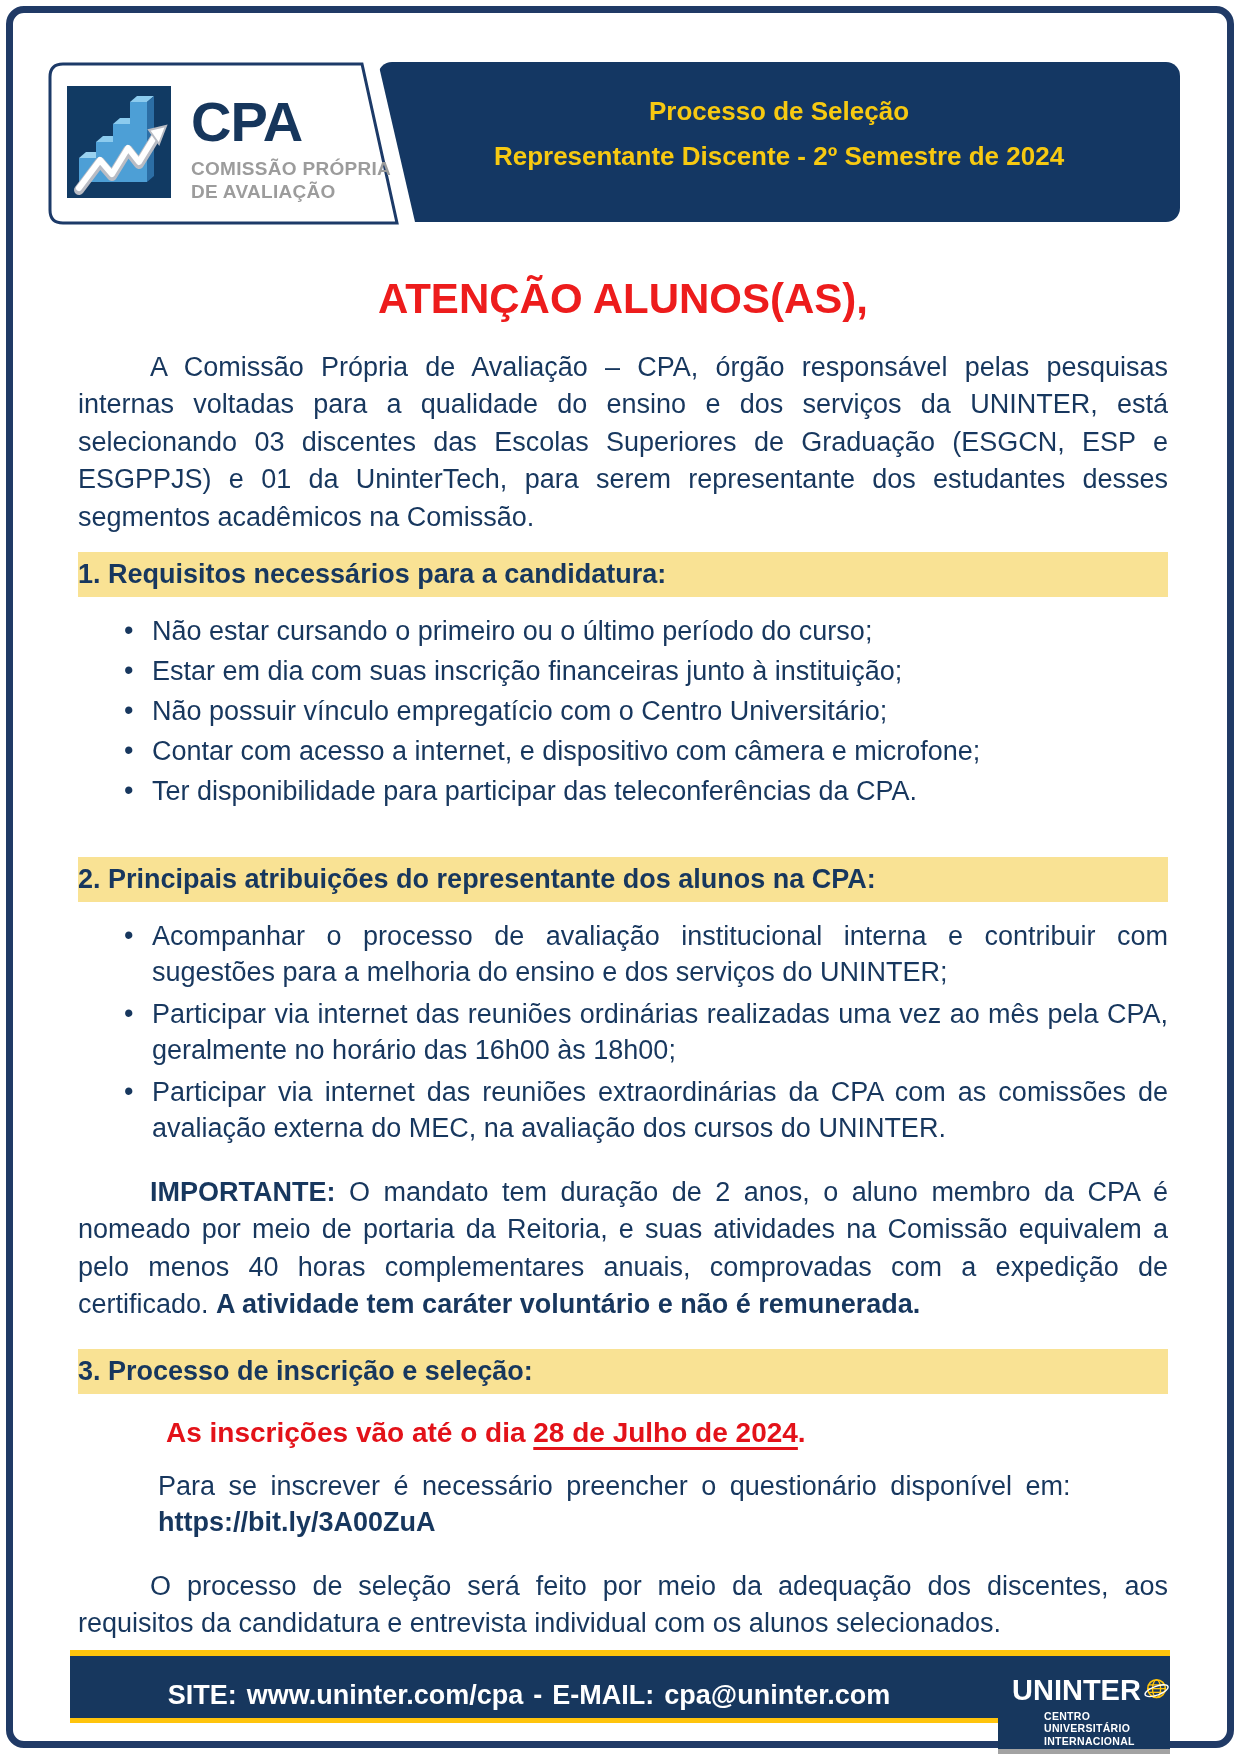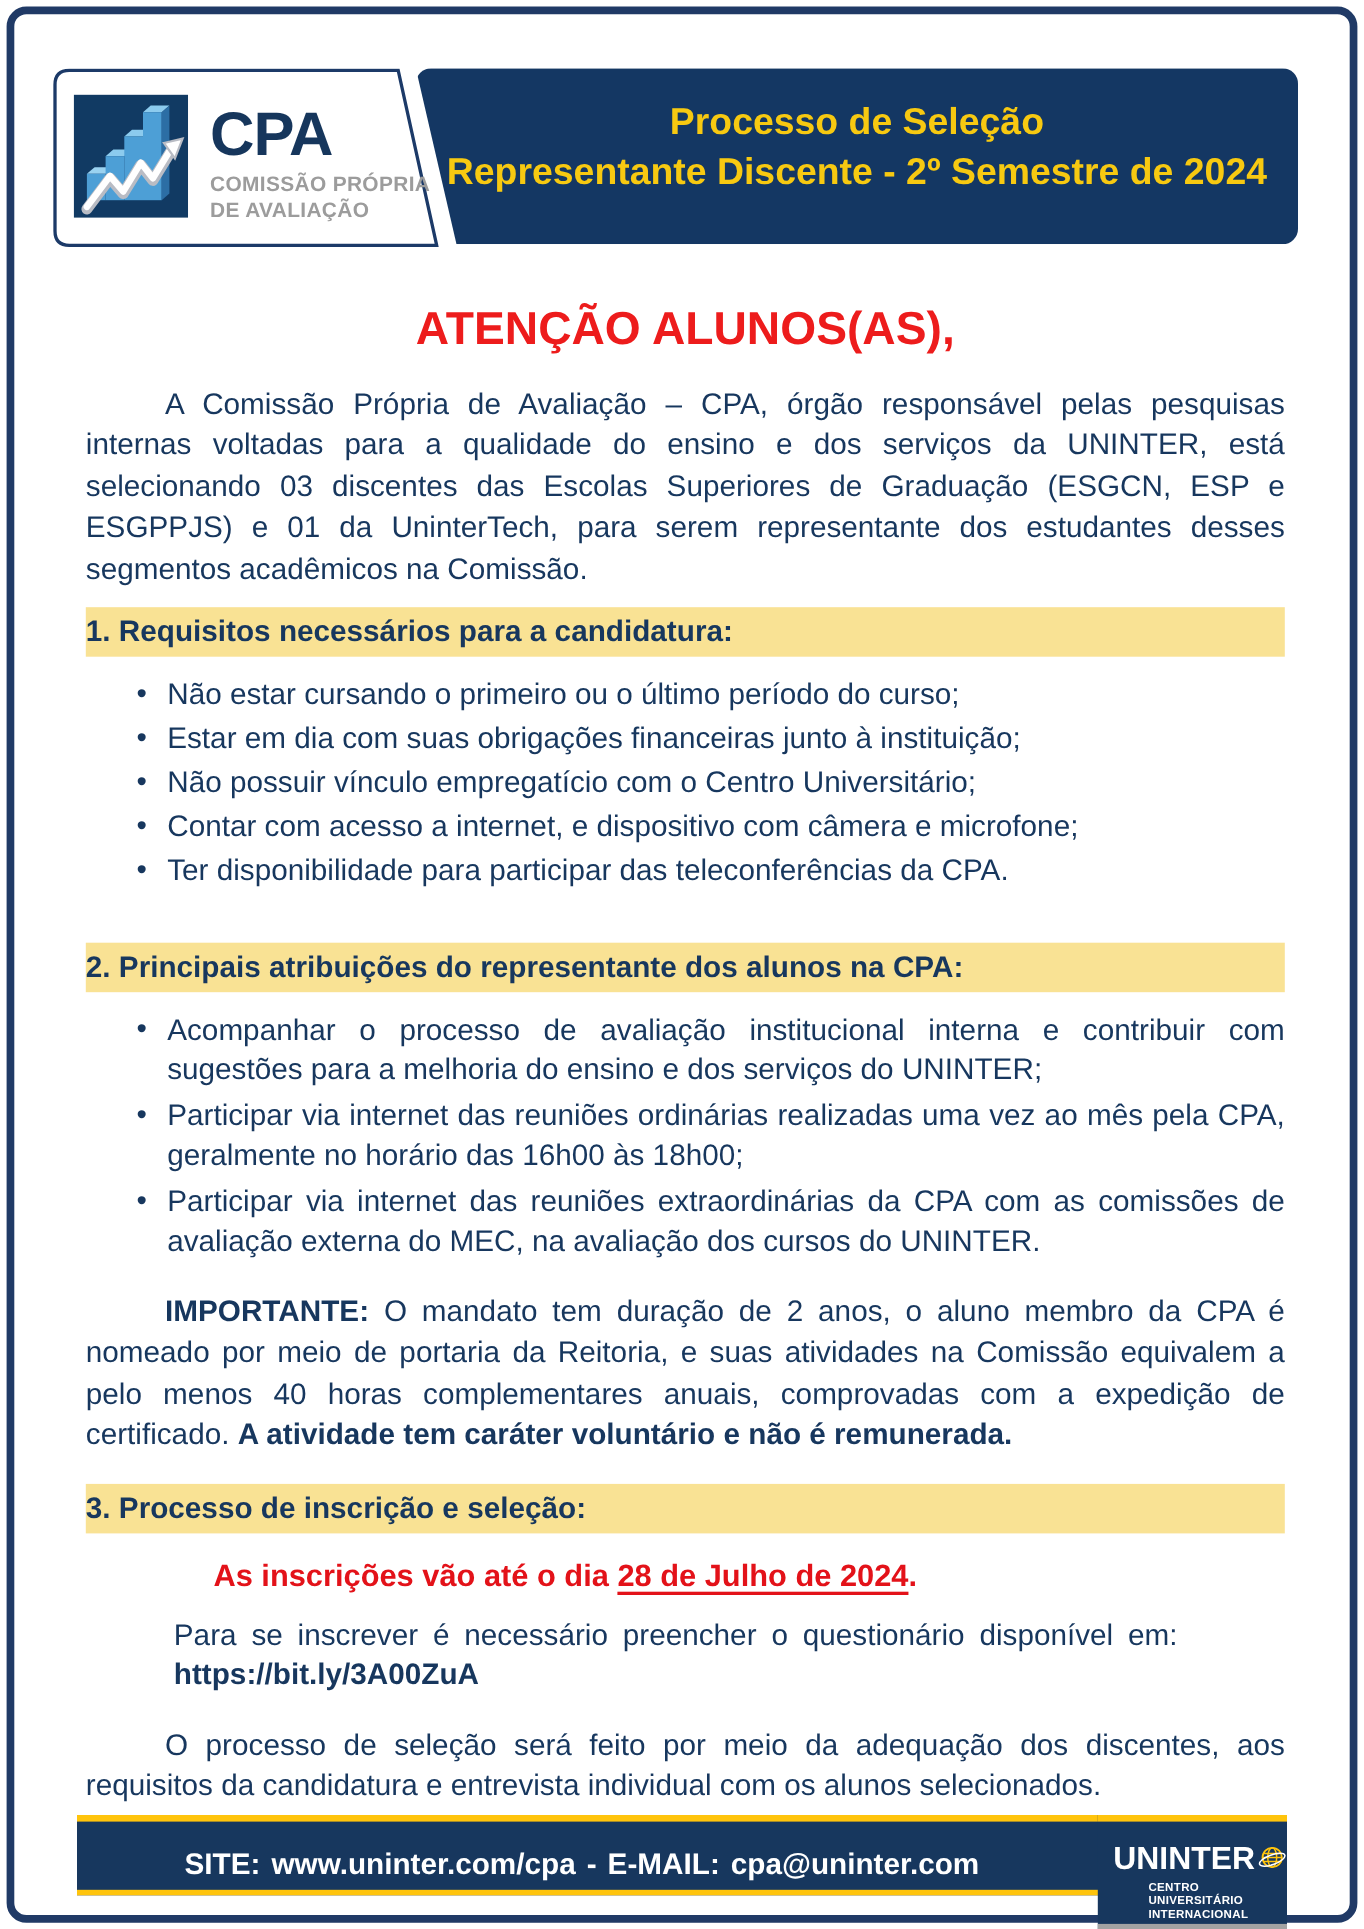--- a/index.html
+++ b/index.html
@@ -15,39 +15,39 @@
   .logo-box-shape { position:absolute; left:0; top:0; }
   .logo-content { position:absolute; left:22px; top:24px; display:flex; align-items:flex-start; }
   .logo-text { margin-left:20px; padding-top:8px; }
   .logo-acronym { font-size:56px; font-weight:bold; color:#16365C; letter-spacing:-1px; line-height:1; }
   .logo-sub { margin-top:8px; font-size:19px; font-weight:bold; color:#9C9C9C; line-height:1.2; letter-spacing:.3px; }
 
   .banner { position:absolute; left:378px; top:62px; width:802px; height:160px;
     background:#143763; border-radius:14px;
     clip-path:polygon(0 0, 100% 0, 100% 100%, 37px 100%);
     z-index:2; text-align:center; padding-top:27px; }
-  .banner-line { color:#F7C911; font-weight:bold; font-size:34px; line-height:45px; white-space:nowrap; }
+  .banner-line { color:#F7C911; font-weight:bold; font-size:26px; line-height:45px; white-space:nowrap; }
 
   
   .content { padding:0 72px 0 78px; color:#17375E; }
   .attention { margin-top:52px; text-align:center; color:#ED1C1C; font-size:42px; font-weight:bold; line-height:44px; }
   p.body { margin-top:28px; font-size:27px; line-height:37.4px; text-align:justify; }
   p.body.indent { text-indent:72px; }
   .band { margin-top:16px; height:45px; background:#F9E294; font-size:27px; font-weight:bold;
     color:#17375E; line-height:45px; }
   .band2 { margin-top:48px; }
   .band3 { margin-top:25px; }
   ul.bullets { margin-top:16px; list-style:none; padding-left:44px; }
   ul.bullets li { position:relative; padding-left:30px; font-size:27px; line-height:36px; margin-bottom:4px;
     text-align:justify; }
   ul.bullets li::before { content:"•"; position:absolute; left:2px; top:-1px; font-size:27px; color:#17375E; }
   ul.bullets2 li { margin-bottom:6px; }
   .imp { margin-top:34px; }
   .bold { font-weight:bold; }
-  .deadline { margin:22px 0 0 116px; font-size:28px; font-weight:bold; color:#E31219; line-height:34px; }
+  .deadline { margin:22px 0 0 88px; font-size:28px; font-weight:bold; color:#E31219; line-height:34px; }
   .deadline .u { text-decoration:underline; text-decoration-thickness:3px; text-underline-offset:5px; }
   .form-block { margin:18px 0 0 80px; font-size:27px; line-height:36px; word-spacing:6px; text-align:left; }
   .form-url { display:block; font-weight:bold; word-spacing:0; }
   .selection { margin-top:18px; }
 
   
   .footer { position:absolute; left:70px; right:72px; bottom:31px; height:73px; z-index:4; }
   .footer-bar { position:absolute; inset:0; background:#17375E; border-top:6px solid #FFC40C; border-bottom:5px solid #FFC40C; }
   .footer-contact { position:absolute; left:0; right:180px; top:6px; height:79px; line-height:79px;
     text-align:center; color:#ffffff; font-weight:bold; font-size:27px; white-space:nowrap; }
@@ -110,21 +110,21 @@
 
   <div class="content">
 
     <div class="attention">ATENÇÃO ALUNOS(AS),</div>
 
     <p class="body indent">A Comissão Própria de Avaliação – CPA, órgão responsável pelas pesquisas internas voltadas para a qualidade do ensino e dos serviços da UNINTER, está selecionando 03 discentes das Escolas Superiores de Graduação (ESGCN, ESP e ESGPPJS) e 01 da UninterTech, para serem representante dos estudantes desses segmentos acadêmicos na Comissão.</p>
 
     <div class="band">1. Requisitos necessários para a candidatura:</div>
     <ul class="bullets">
       <li>Não estar cursando o primeiro ou o último período do curso;</li>
-      <li>Estar em dia com suas obrigações financeiras junto à instituição;</li>
+      <li>Estar em dia com suas inscrição financeiras junto à instituição;</li>
       <li>Não possuir vínculo empregatício com o Centro Universitário;</li>
       <li>Contar com acesso a internet, e dispositivo com câmera e microfone;</li>
       <li>Ter disponibilidade para participar das teleconferências da CPA.</li>
     </ul>
 
     <div class="band band2">2. Principais atribuições do representante dos alunos na CPA:</div>
     <ul class="bullets bullets2">
       <li>Acompanhar o processo de avaliação institucional interna e contribuir com sugestões para a melhoria do ensino e dos serviços do UNINTER;</li>
       <li>Participar via internet das reuniões ordinárias realizadas uma vez ao mês pela CPA, geralmente no horário das 16h00 às 18h00;</li>
       <li>Participar via internet das reuniões extraordinárias da CPA com as comissões de avaliação externa do MEC, na avaliação dos cursos do UNINTER.</li>

